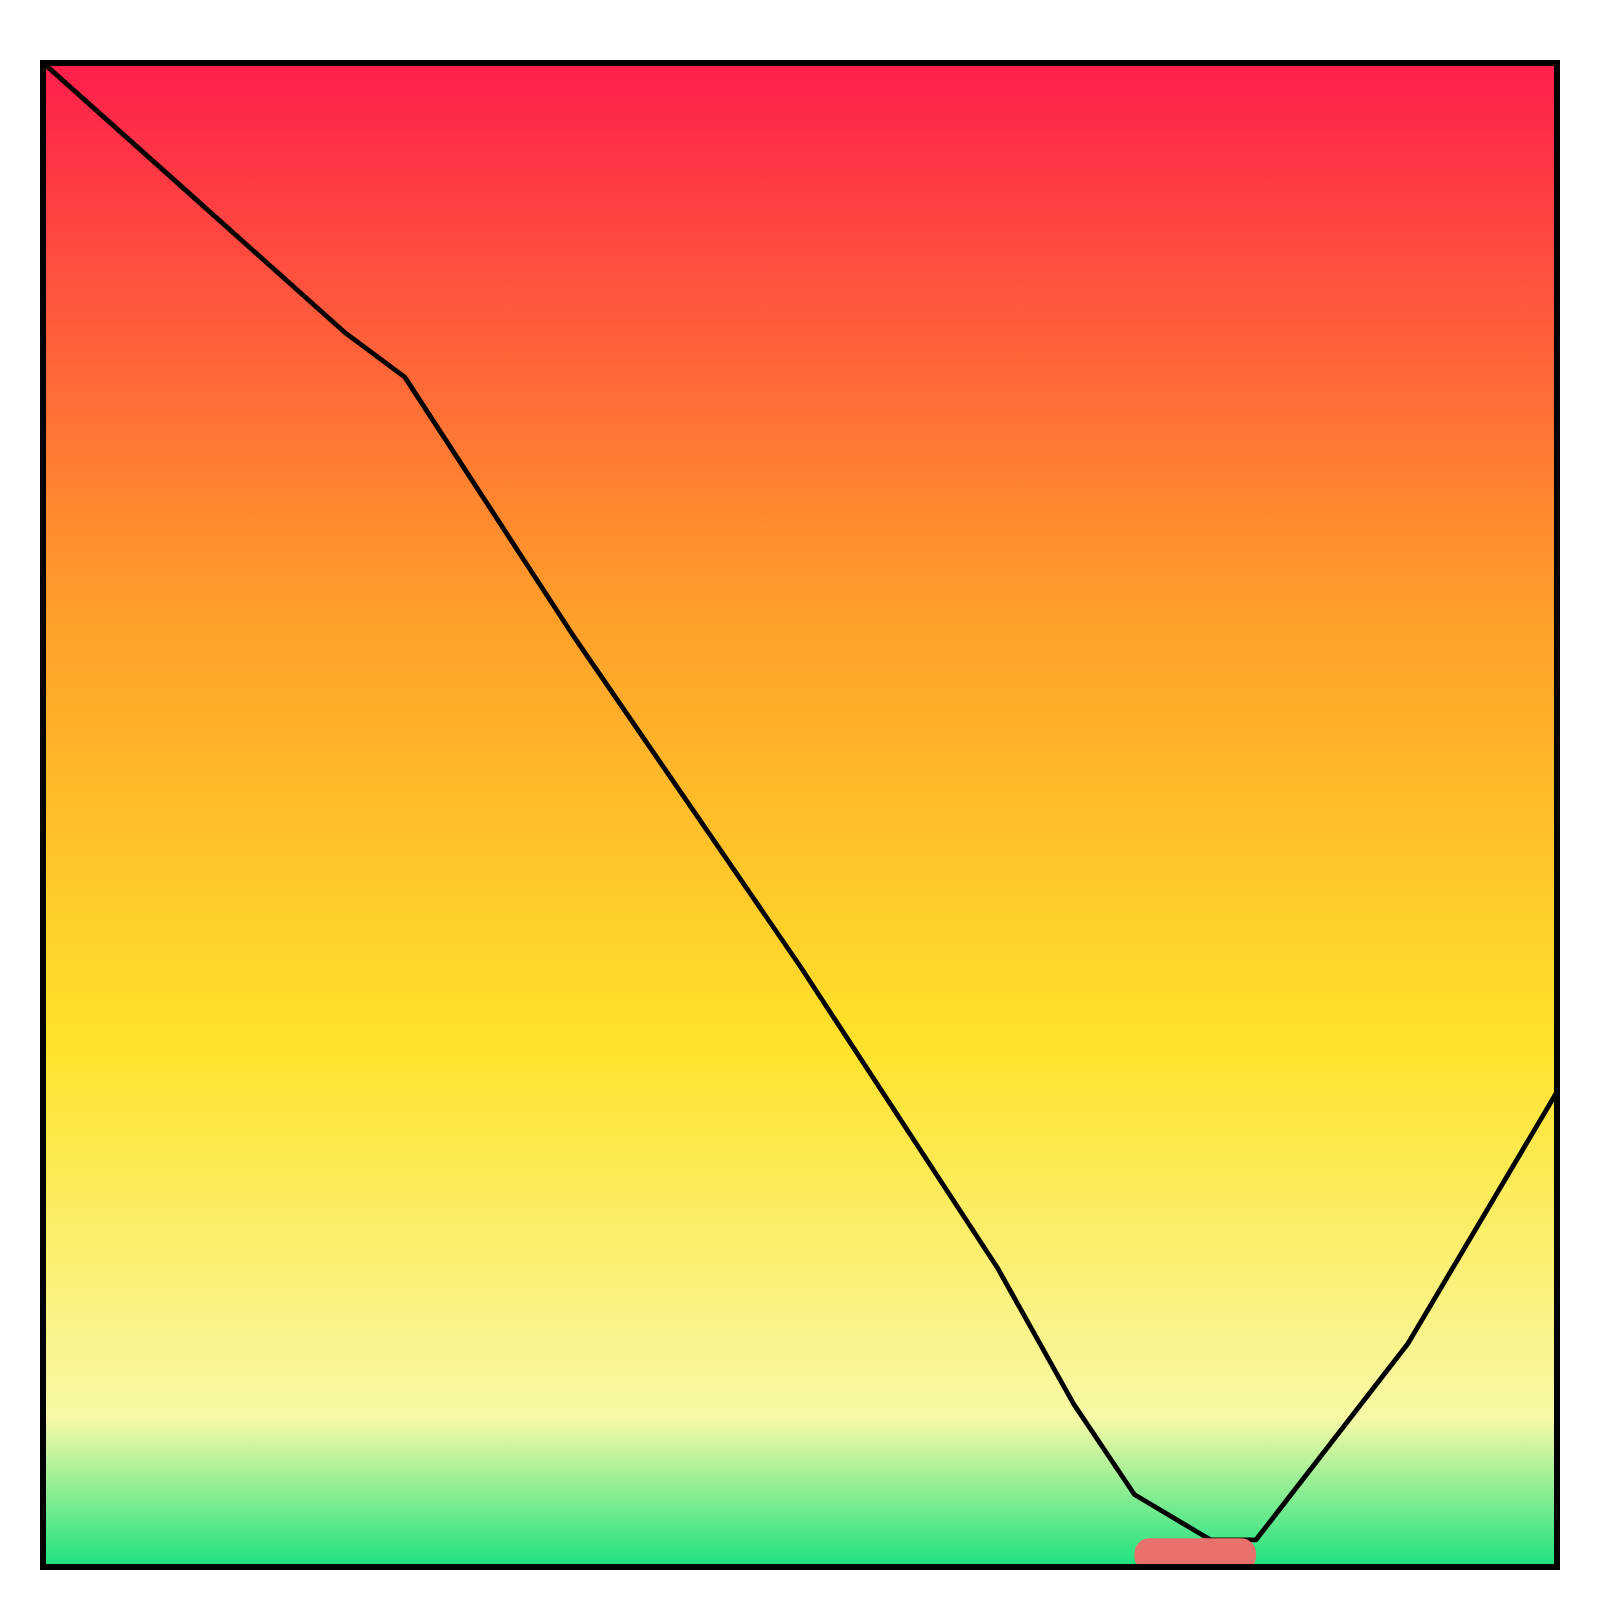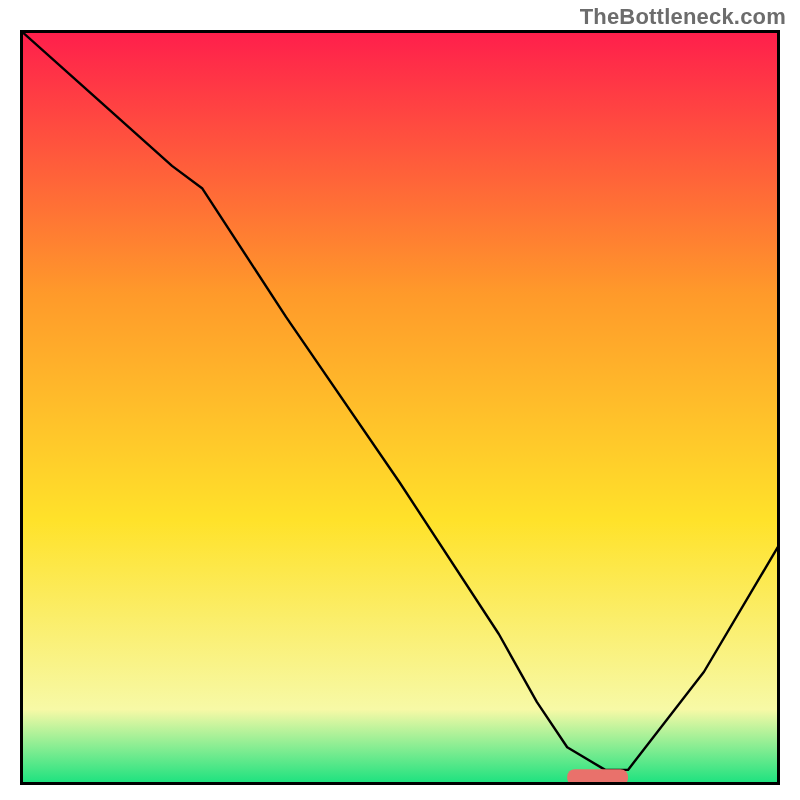--- a/index.html
+++ b/index.html
@@ -57,21 +57,20 @@
   .marker {
     fill: #e9716b;
     stroke: none;
   }
 </style>
 </head>
 <body>
 
 <div class="stage">
 
-  <div class="watermark">TheBottleneck.com</div>
 
   <div class="plot-wrap">
     <svg class="chart" viewBox="0 0 100 100" preserveAspectRatio="none">
       <defs>
         <linearGradient id="bg-grad" x1="0" y1="0" x2="0" y2="1">
           <stop offset="0%" stop-color="#ff1e4c"></stop>
           <stop offset="35%" stop-color="#ff9a2a"></stop>
           <stop offset="65%" stop-color="#ffe22a"></stop>
           <stop offset="90%" stop-color="#f7f9a6"></stop>
           <stop offset="100%" stop-color="#17e17e"></stop>

